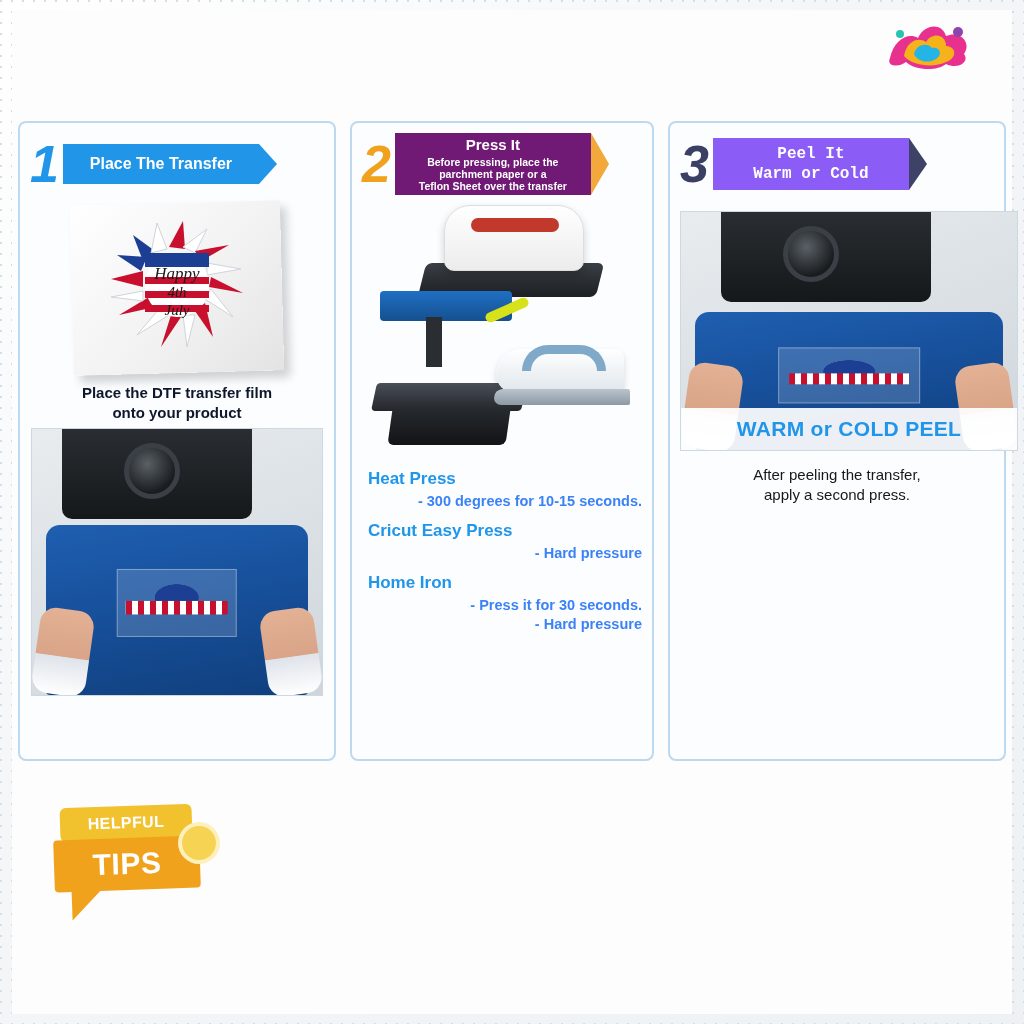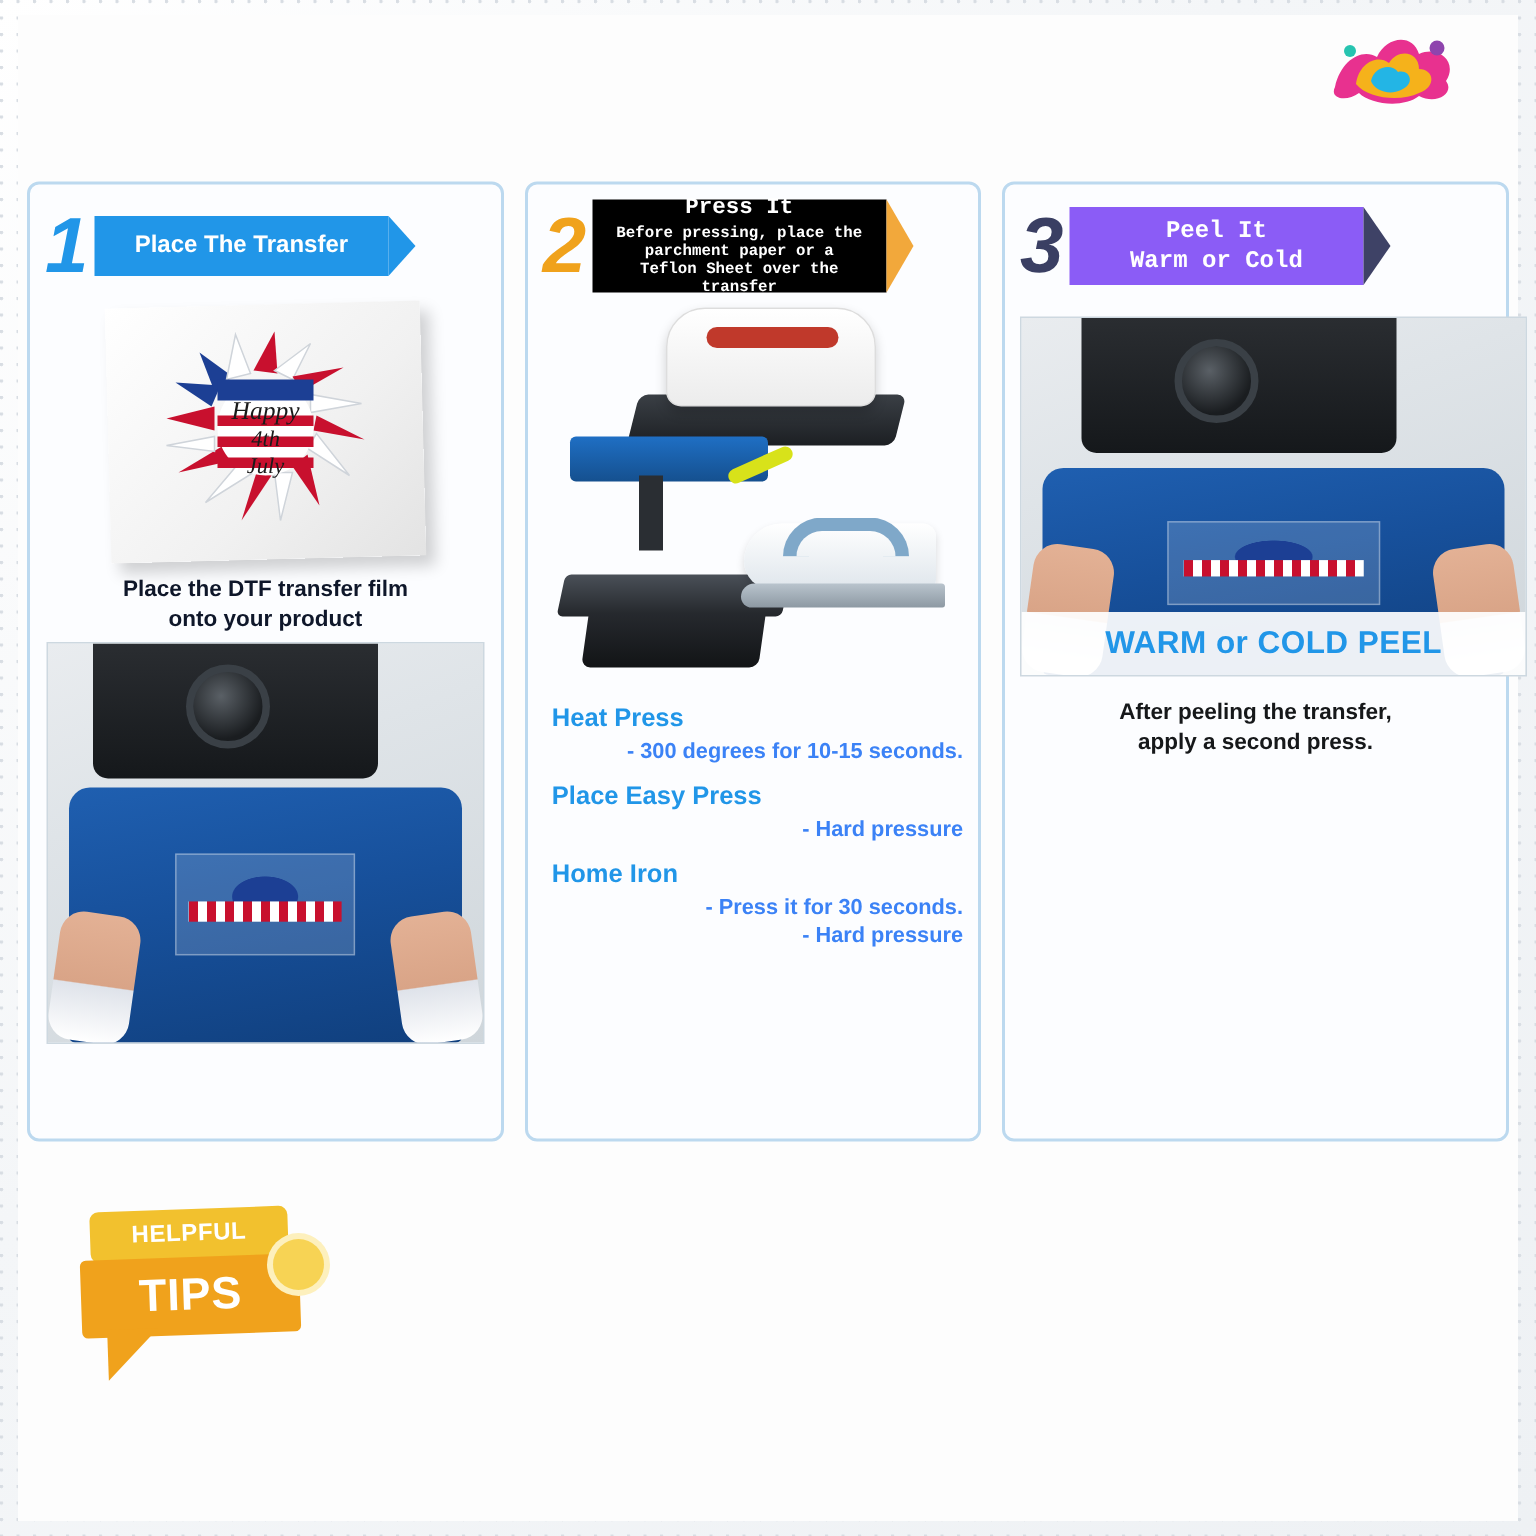--- a/index.html
+++ b/index.html
@@ -71,21 +71,21 @@
     padding-right: 4px;
   }
   .n1 { color: #2196e8; }
   .n2 { color: #f0a21c; }
   .n3 { color: #3a3f63; }
   .ribbon {
     position: relative; color: #fff; font-weight: bold; text-align: center;
     display: flex; flex-direction: column; justify-content: center;
   }
   .ribbon.blue { background: #2196e8; }
-  .ribbon.orange { background: #000000; font-family: Liberation Mono, monospace; }
+  .ribbon.orange { background: #701a75; }
   .ribbon.navy { background: #8b5cf6; font-family: Liberation Mono, monospace; }
   .ribbon:after {
     content: ""; position: absolute; right: -18px; top: 0;
     border-top: 20px solid transparent; border-bottom: 20px solid transparent;
   }
   .r1 { width: 196px; height: 40px; font-size: 16px; }
   .r1:after { border-left: 18px solid #2196e8; }
   .r2 { width: 196px; height: 62px; font-size: 15px; line-height: 1.15; padding: 0 6px; }
   .r2:after { border-top-width: 31px; border-bottom-width: 31px; border-left: 18px solid #f2a83b; }
   .r2 .sub { font-size: 10.5px; font-weight: bold; margin-top: 3px; }
@@ -200,21 +200,21 @@
 
   
   .c3-photo { width: 338px; height: 240px; margin: 16px auto 0 auto; position: relative; }
   .warmcold {
     position: absolute; left: 0; right: 0; bottom: 0; height: 42px;
     background: rgba(255,255,255,.92);
     display: flex; align-items: center; justify-content: center;
     font-size: 21px; font-weight: bold; color: #2196e8; letter-spacing: .3px;
   }
   .after-text {
-    text-align: center; font-size: 15px; font-weight: bold; color: #16181a;
+    text-align: center; font-size: 15px; font-weight: normal; color: #16181a;
     line-height: 1.35; margin-top: 14px;
   }
   .folded-row { display: flex; align-items: center; gap: 10px; margin-top: 12px; }
   .folded {
     width: 188px; height: 128px; position: relative;
     background: linear-gradient(165deg,#2568bb 0%,#1b58a6 45%,#12437f 100%);
     border-radius: 10px 14px 10px 10px;
     box-shadow: 0 6px 12px rgba(0,0,0,.2);
   }
   .folded:before {
@@ -379,21 +379,21 @@
           <div class="iron-handle"></div>
           <div class="iron-plate"></div>
         </div>
       </div>
 
       <div>
         <div class="spec-h">Heat Press</div>
         <div class="spec-l">- 300 degrees for 10-15 seconds.</div>
       </div>
       <div>
-        <div class="spec-h">Place Easy Press</div>
+        <div class="spec-h">Cricut Easy Press</div>
         <div class="spec-l">- Hard pressure</div>
       </div>
       <div>
         <div class="spec-h">Home Iron</div>
         <div class="spec-l">- Press it for 30 seconds.</div>
         <div class="spec-l">- Hard pressure</div>
       </div>
     </div>
 
     <div class="card col3">

